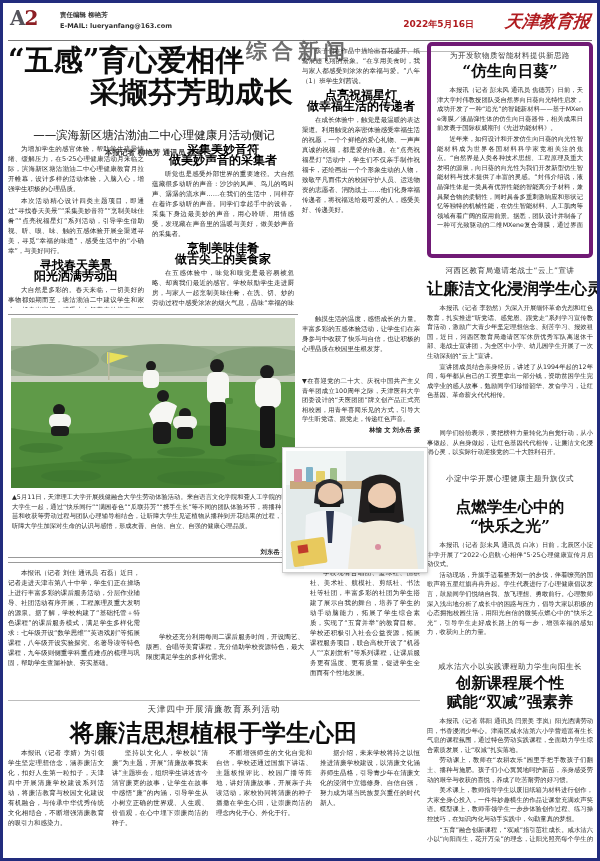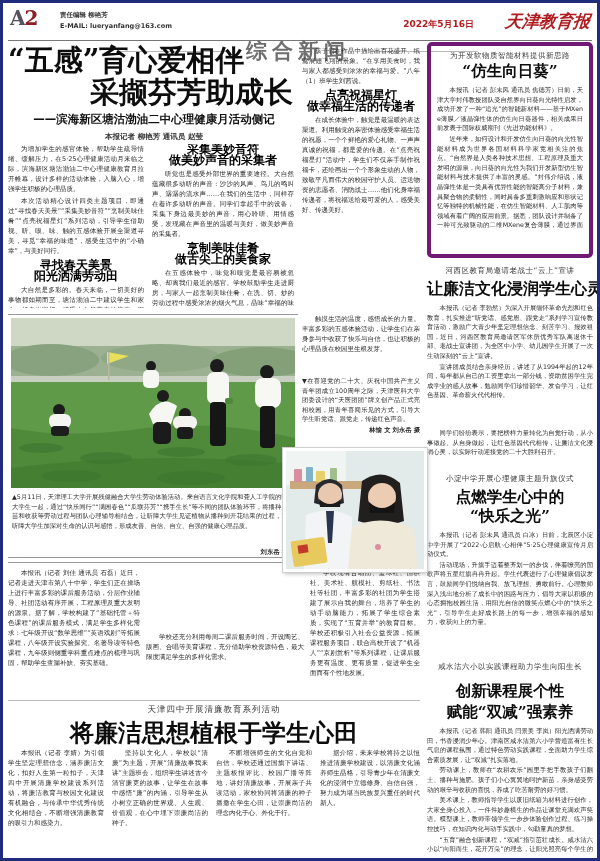--- a/index.html
+++ b/index.html
@@ -18,21 +18,21 @@
   .secline{height:1px;background:#b9b9b9;flex:1;}
   .sec{font-size:21px;font-weight:bold;color:#6e6e6e;letter-spacing:5px;white-space:nowrap;
        font-family:"DejaVu Serif","Liberation Serif",serif;}
   .dt{position:absolute;right:118px;top:12px;font-size:9px;font-weight:bold;color:#b01c20;}
   .masthead{position:absolute;right:2px;top:4px;font-size:17px;font-weight:bold;color:#b01c20;
             font-family:"DejaVu Serif","Liberation Serif",serif;font-style:italic;transform:skewX(-6deg);white-space:nowrap;}
 
   
   .h1a{font-size:29px;font-weight:bold;color:#0d0d0d;font-family:"DejaVu Serif","Liberation Serif",serif;line-height:32px;white-space:nowrap;}
   .h1b{margin-left:82px;}
-  .a1sub{margin-top:4px;text-align:center;font-size:11.5px;font-weight:bold;color:#111;}
+  .a1sub{margin-top:20px;text-align:center;font-size:11.5px;font-weight:normal;color:#111;}
   .byline{margin-top:5px;text-align:center;font-size:7.5px;color:#333;font-weight:bold;}
   .bodytxt{font-size:6.5px;line-height:10px;text-align:justify;color:#2a2a2a;overflow:hidden;word-break:break-all;}
   .bodytxt p{margin:0 0 2px 0;text-indent:2em;}
   .subhead{font-size:12px;font-weight:bold;text-align:center;line-height:11px;margin:4px 0 3px 0;color:#000;}
 
   
   .photobox{position:absolute;left:8px;top:314px;width:290px;height:244px;border-top:1px solid #999;border-bottom:1px solid #999;padding-top:3px;box-sizing:border-box;}
   .cap{font-size:6.3px;line-height:9.5px;text-align:justify;color:#2a2a2a;word-break:break-all;overflow:hidden;}
   .credit{font-size:6.3px;text-align:right;color:#2a2a2a;font-weight:bold;margin-top:1px;}
   .inset{border:3px solid #fff;box-shadow:0 0 0 1px #cfcfcf,1px 2px 4px rgba(0,0,0,.25);z-index:6;}
@@ -262,31 +262,31 @@
       <p>本报讯（记者 李勃然）为深入开展缅怀革命先烈和红色教育，扎实推进“听党话、感党恩、跟党走”系列学习宣传教育活动，激励广大青少年坚定理想信念、刻苦学习、报效祖国，近日，河西区教育局邀请区军休所优秀军队离退休干部、老战士宣讲团，为全区中小学、幼儿园学生开展了一次生动深刻的“云上”宣讲。</p>
       <p>宣讲团成员结合亲身经历，讲述了从1994年起的12年间，每年都从自己的工资里拿出一部分钱，资助贫困学生完成学业的感人故事，勉励同学们珍惜韶华、发奋学习，让红色基因、革命薪火代代相传。</p>
     </div>
   </div>
 
   <div class="abs" style="left:427px;top:428px;width:166px;">
     <div class="rbody" style="height:40px;">
       <p>同学们纷纷表示，要把榜样力量转化为自觉行动，从小事做起、从自身做起，让红色基因代代相传，让廉洁文化浸润心灵，以实际行动迎接党的二十大胜利召开。</p>
     </div>
     <div class="rkick" style="margin-top:6px;">小淀中学开展心理健康主题升旗仪式</div>
-    <div class="rhead" style="margin-top:3px;">点燃学生心中的</div>
+    <div class="rhead" style="margin-top:13px;">点燃学生心中的</div>
     <div class="rhead">“快乐之光”</div>
     <div class="rbody" style="margin-top:5px;height:118px;">
       <p>本报讯（记者 彭未风 通讯员 白冰）日前，北辰区小淀中学开展了“2022·心启航·心相伴”5·25心理健康宣传月启动仪式。</p>
       <p>活动现场，升旗手迈着整齐划一的步伐，伴着嘹亮的国歌声将五星红旗冉冉升起。学生代表进行了心理健康倡议发言，鼓励同学们悦纳自我、放飞理想、勇敢前行。心理教师深入浅出地分析了成长中的困惑与压力，倡导大家以积极的心态拥抱校园生活，用阳光自信的微笑点燃心中的“快乐之光”，引导学生走好成长路上的每一步，增强幸福的感知力，收获向上的力量。</p>
     </div>
   </div>
 
   <div class="abs" style="left:427px;top:662px;width:166px;">
     <div class="rkick">咸水沽六小以实践课程助力学生向阳生长</div>
-    <div class="rhead" style="margin-top:11px;font-family:Liberation Mono, monospace;">创新课程展个性</div>
+    <div class="rhead" style="margin-top:1px;">创新课程展个性</div>
     <div class="rhead">赋能“双减”强素养</div>
     <div class="rbody" style="margin-top:5px;height:128px;">
       <p>本报讯（记者 韩阳 通讯员 闫景美 李岚）阳光洒满劳动田，书香浸润少年心。津南区咸水沽第六小学营造富有生长气息的课程氛围，通过特色劳动实践课程，全面助力学生综合素质发展，让“双减”扎实落地。</p>
       <p>劳动课上，教师在“农耕农乐”园里手把手教孩子们翻土、播种与施肥。孩子们小心翼翼地呵护新苗，亲身感受劳动的艰辛与收获的喜悦，养成了吃苦耐劳的好习惯。</p>
       <p>美术课上，教师指导学生以废旧纸箱为材料进行创作，大家全身心投入，一件件妙趣横生的作品让课堂充满欢声笑语。模型课上，教师带领学生一步步体验创作过程、练习操控技巧，在知识内化与动手实践中，勾勒童真的梦想。</p>
       <p>“五育”融合创新课程，“双减”指引茁壮成长。咸水沽六小以“向阳而生，花开万朵”的理念，让阳光照亮每个学生的心灵，让一颗颗希望的种子在初夏绽放七彩童年。</p>
     </div>
   </div>
 
 </div>

